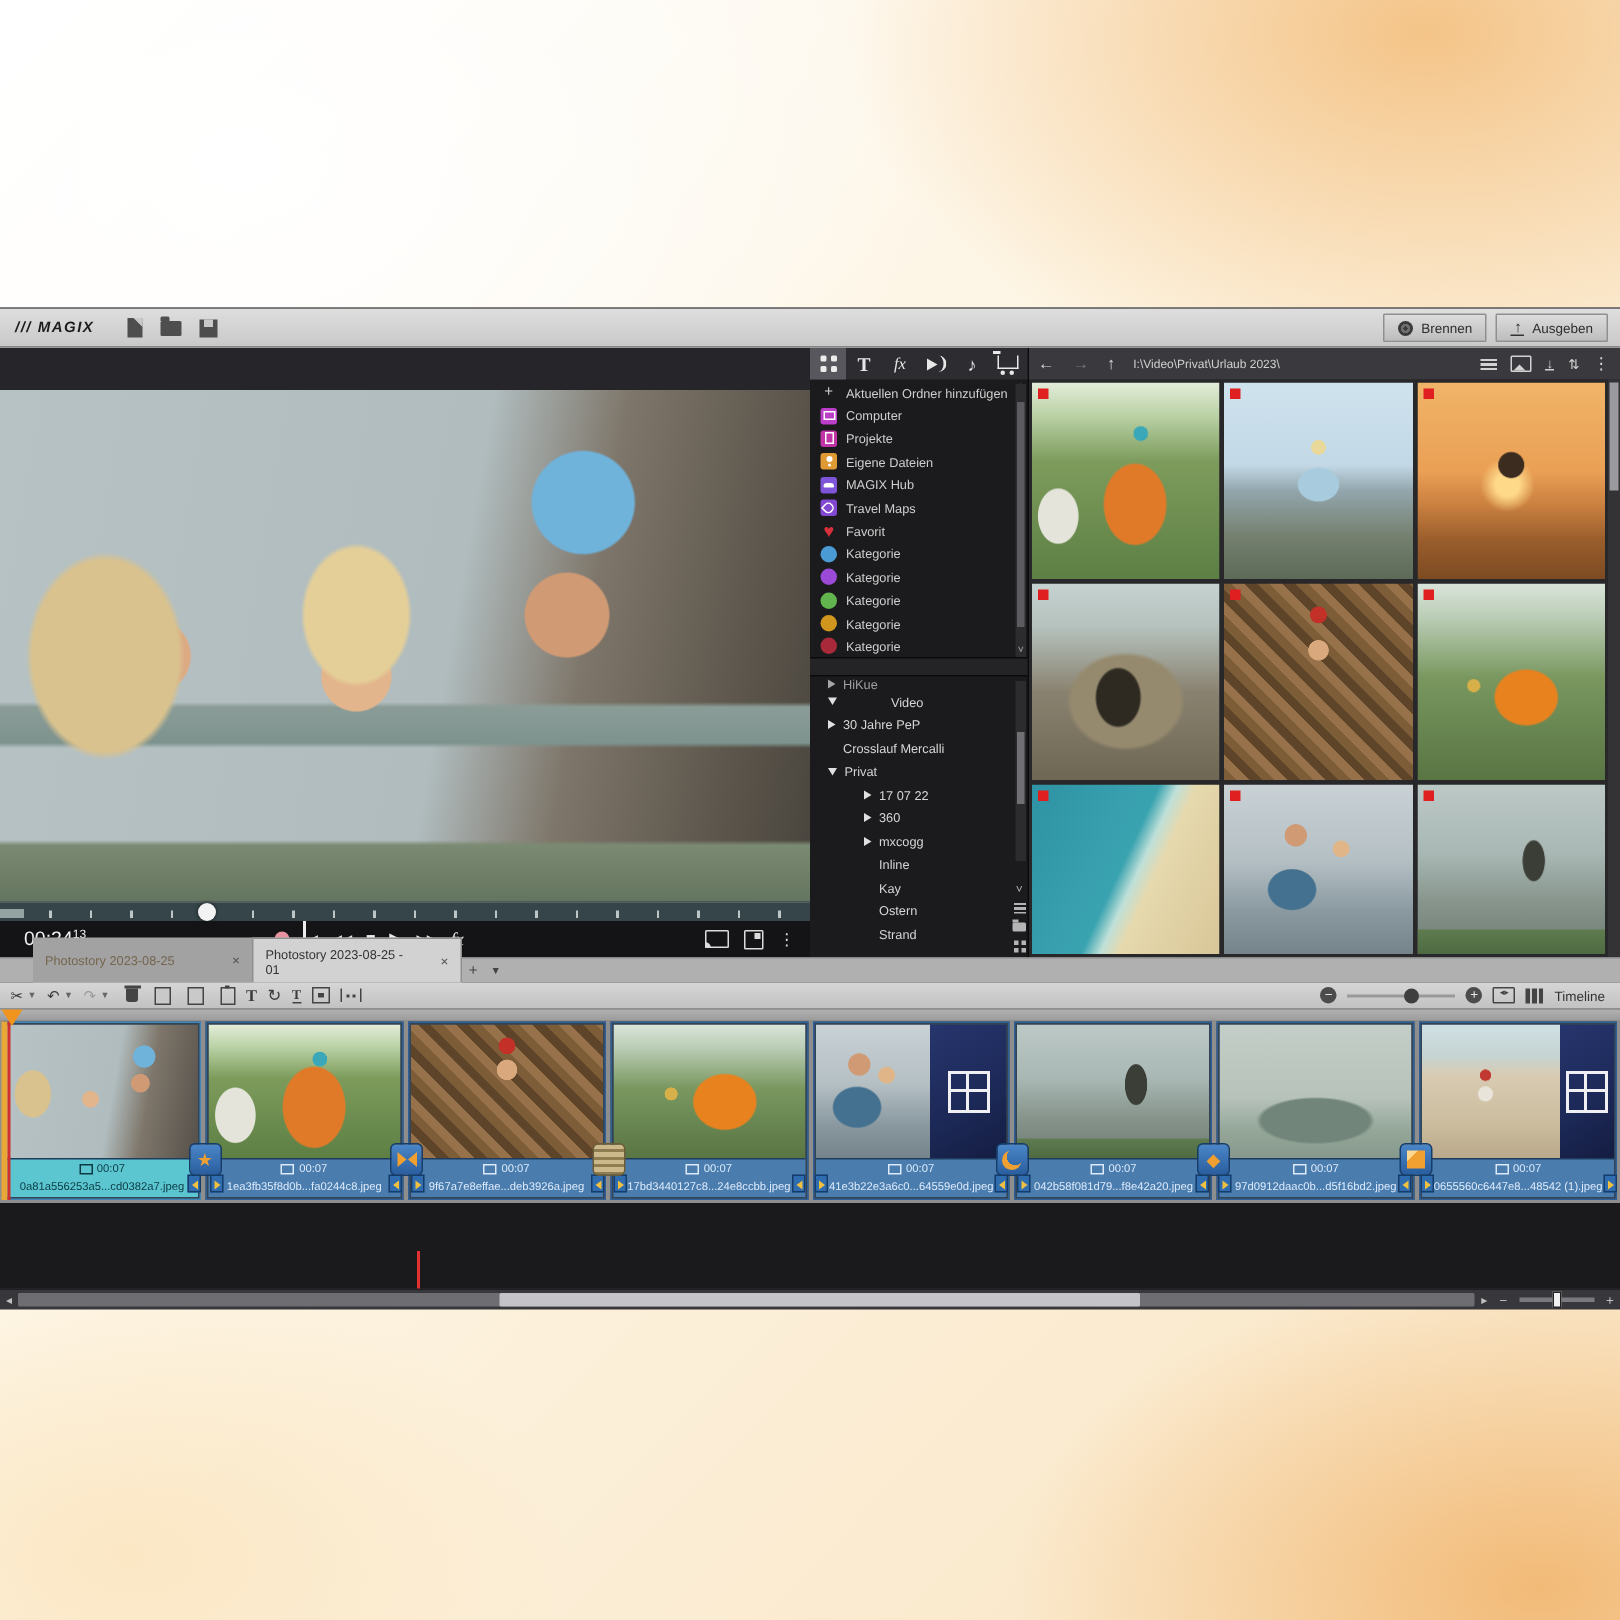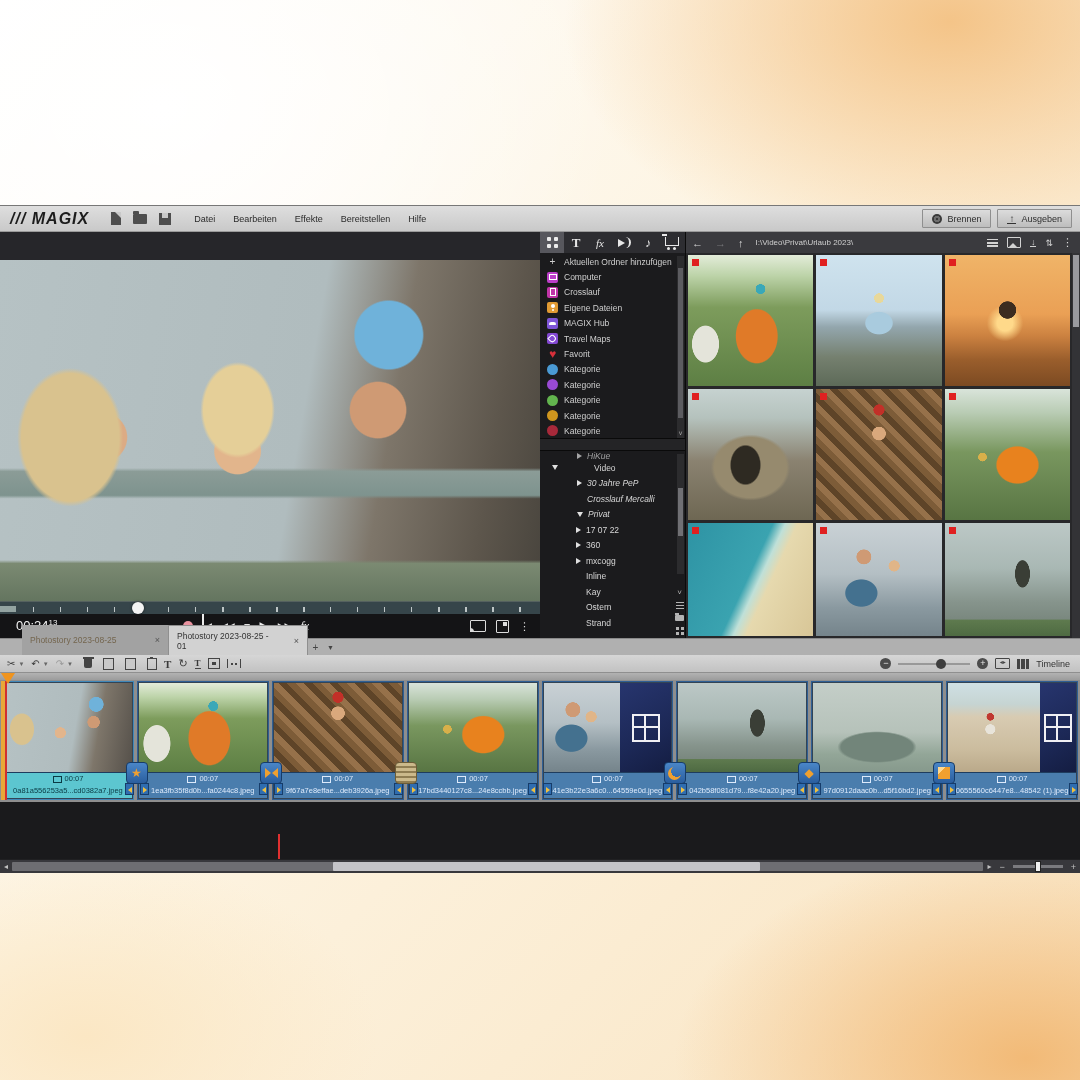--- a/index.html
+++ b/index.html
@@ -10,21 +10,21 @@
       radial-gradient(55% 35% at 88% 2%, #f4c488 0%, rgba(244,196,136,0) 65%),
       radial-gradient(50% 30% at 95% 98%, #f2ba77 0%, rgba(242,186,119,0) 65%),
       radial-gradient(45% 28% at 8% 96%, #fbe7c4 0%, rgba(251,231,196,0) 60%),
       radial-gradient(60% 45% at 15% 10%, #ffffff 0%, rgba(255,255,255,0) 70%),
       linear-gradient(135deg,#ffffff 0%,#fdf4e2 45%,#f9e4c2 100%);
   }
   .app{position:absolute;left:0;top:205px;width:1080px;height:667px;background:#1a1a1c;border-top:1px solid #777;border-bottom:1px solid #333;box-sizing:border-box;}
 
   
   .menubar{position:absolute;top:0;left:0;right:0;height:26px;background:linear-gradient(#dedede,#c9c9c9);display:flex;align-items:center;border-bottom:1px solid #9a9a9a;box-sizing:border-box;}
-  .logo{font-size:16px;font-weight:bold;font-style:italic;letter-spacing:1px;color:#1c1c1c;margin-left:10px;white-space:nowrap;text-align:right;}
+  .logo{font-size:10px;font-weight:bold;font-style:italic;letter-spacing:1px;color:#1c1c1c;margin-left:10px;white-space:nowrap;text-align:right;}
   .mb-file-icons{display:flex;gap:12px;margin-left:22px;align-items:center;}
   .ic-doc{width:10px;height:13px;background:#4e4e4e;position:relative;}
   .ic-doc::after{content:"";position:absolute;right:0;top:0;border:3px solid #c9c9c9;border-left-color:transparent;border-bottom-color:transparent;}
   .ic-folder{width:14px;height:10px;background:#4e4e4e;border-radius:1px;position:relative;}
   .ic-folder::before{content:"";position:absolute;top:-3px;left:0;width:6px;height:3px;background:#4e4e4e;border-radius:1px 1px 0 0;}
   .ic-save{width:12px;height:12px;background:#4e4e4e;position:relative;}
   .ic-save::after{content:"";position:absolute;left:3px;top:0;width:6px;height:5px;background:#c9c9c9;}
   .mb-menus{display:flex;margin-left:14px;}
   .menu-item{font-size:9px;color:#2b2b2b;padding:0 9px;line-height:26px;}
   .mb-right{margin-left:auto;display:flex;gap:6px;margin-right:8px;}
@@ -95,21 +95,21 @@
   .cat{width:11px;height:11px;border-radius:50%;flex:0 0 auto;}
   .cat-blue{background:#4a9ad4;} .cat-purple{background:#9a4ad4;} .cat-green{background:#62b44e;} .cat-orange{background:#d0961e;} .cat-red{background:#a7293a;}
   .plus-g{width:11px;text-align:center;color:#cfcfcf;font-size:10px;}
   .sc-scroll{position:absolute;top:24px;right:1px;width:7px;height:182px;background:#2c2c2e;}
   .sc-scroll .thumb{position:absolute;top:12px;left:1px;width:5px;height:150px;background:#5c5c60;}
   .sc-chev{position:absolute;right:1px;width:7px;color:#a8a8a8;font-size:7px;line-height:6px;text-align:center;}
   .mp-divider{position:absolute;top:206px;left:0;right:0;height:13px;background:#242426;border-top:1px solid #0a0a0a;border-bottom:1px solid #0a0a0a;box-sizing:border-box;}
   .mp-tree{position:absolute;top:219px;bottom:0;left:0;right:9px;overflow:hidden;}
   .tree-row{height:15.5px;display:flex;align-items:center;gap:5px;color:#d6d6d6;font-size:8.5px;white-space:nowrap;}
   .tree-row.partial{height:9px;opacity:.7;overflow:hidden;}
-  .lv1{padding-left:12px;gap:36px;} .lv2{padding-left:37px;font-style:italic;} .lv3{padding-left:36px;}
+  .lv1{padding-left:12px;gap:36px;} .lv2{padding-left:12px;} .lv3{padding-left:36px;}
   .chev-right{width:0;height:0;border-left:5px solid #e0e0e0;border-top:3.5px solid transparent;border-bottom:3.5px solid transparent;flex:0 0 auto;}
   .chev-down{width:0;height:0;border-top:5px solid #e0e0e0;border-left:3.5px solid transparent;border-right:3.5px solid transparent;flex:0 0 auto;}
   .chev-none{width:5px;flex:0 0 auto;}
   .tree-scroll{position:absolute;top:222px;right:1px;width:7px;height:120px;background:#2c2c2e;}
   .tree-scroll .thumb{position:absolute;top:34px;left:1px;width:5px;height:48px;background:#707074;}
   .mp-sideicons{position:absolute;right:1px;bottom:3px;display:flex;flex-direction:column;align-items:center;gap:6px;}
   .si-list{width:8px;height:7px;background:repeating-linear-gradient(#b4b4b4 0 1.5px,rgba(0,0,0,0) 1.5px 3px);}
   .si-folder{width:9px;height:6px;background:#b4b4b4;border-radius:1px;position:relative;}
   .si-folder::before{content:"";position:absolute;top:-2px;left:0;width:4px;height:2px;background:#b4b4b4;}
   .si-grid{width:8px;height:8px;position:relative;}
@@ -232,27 +232,20 @@
 
 <div class="app">
 
   <div class="menubar">
     <span class="logo">/// MAGIX</span>
     <span class="mb-file-icons">
       <span class="ic-doc"></span>
       <span class="ic-folder"></span>
       <span class="ic-save"></span>
     </span>
-    <span class="mb-menus">
-      <span class="menu-item">Datei</span>
-      <span class="menu-item">Bearbeiten</span>
-      <span class="menu-item">Effekte</span>
-      <span class="menu-item">Bereitstellen</span>
-      <span class="menu-item">Hilfe</span>
-    </span>
     <span class="mb-right">
       <span class="tb-btn">
           <span class="ic-disc"></span>
           <span>Brennen</span>
         </span>
       <span class="tb-btn">
           <span class="ic-up">↑</span>
           <span>Ausgeben</span>
         </span>
     </span>
@@ -313,21 +306,21 @@
       <div class="sc-row">
           <span class="tile t-computer">
             <span class="g-monitor"></span>
           </span>
           <span>Computer</span>
         </div>
       <div class="sc-row">
           <span class="tile t-projekte">
             <span class="g-doc"></span>
           </span>
-          <span>Crosslauf</span>
+          <span>Projekte</span>
         </div>
       <div class="sc-row">
           <span class="tile t-eigene">
             <span class="g-person"></span>
           </span>
           <span>Eigene Dateien</span>
         </div>
       <div class="sc-row">
           <span class="tile t-hub">
             <span class="g-cloud"></span>

